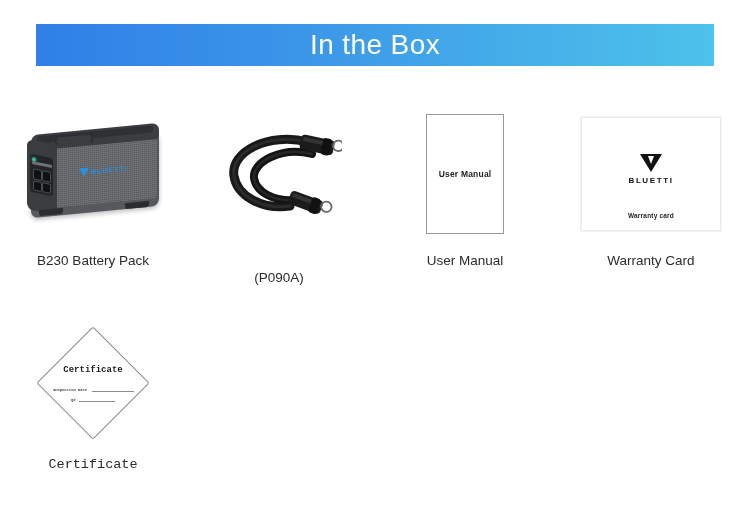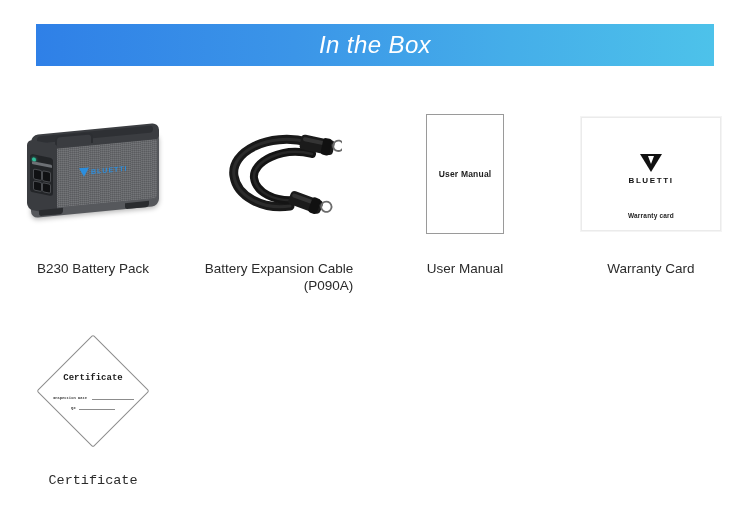--- a/index.html
+++ b/index.html
@@ -23,25 +23,24 @@
     top: 24px;
     width: 678px;
     height: 42px;
     background: linear-gradient(to right, #2f80e7 0%, #3b95e8 38%, #45aee9 70%, #4dc2ea 100%);
     display: flex;
     align-items: center;
     justify-content: center;
   }
   .banner-title {
     color: #ffffff;
-    font-size: 24px;
+    font-size: 28px;
     font-weight: 400;
     letter-spacing: 0.4px;
     line-height: 1;
-    font-style: italic;
   }
 
   
   .grid {
     position: absolute;
     left: 0;
     top: 110px;
     width: 750px;
   }
   .row {
@@ -56,24 +55,24 @@
   }
   .art {
     height: 128px;
     width: 100%;
     display: flex;
     align-items: center;
     justify-content: center;
     position: relative;
   }
   .caption {
-    margin-top: 22px;
+    margin-top: 14px;
     font-size: 13.5px;
     line-height: 17px;
-    text-align: right;
+    text-align: left;
     color: #2b2b2b;
     max-width: 180px;
   }
 
   
   .battery-wrap {
     width: 152px;
     height: 104px;
     position: relative;
   }
@@ -405,21 +404,21 @@
 
             <g transform="translate(76,72) rotate(20)">
               <rect x="0" y="0" width="34" height="14" rx="4" fill="#1b1b1b"></rect>
               <rect x="2" y="2.5" width="30" height="4" rx="2" fill="#3d3d3d" opacity=".75"></rect>
               <rect x="22" y="-1" width="9" height="16" rx="3" fill="#111111"></rect>
               <circle cx="38" cy="4" r="5.2" fill="none" stroke="#6c6c6c" stroke-width="1.8"></circle>
             </g>
           </svg>
         </div>
       </div>
-      <div class="caption"><span>Battery Expansion Cable</span><br><span>(P090A)</span></div>
+      <div class="caption"><br><span>(P090A)</span></div>
     </div>
 
     <div class="cell">
       <div class="art">
         <div class="manual-card">
           <div class="manual-text">User Manual</div>
         </div>
       </div>
       <div class="caption">User Manual</div>
     </div>

